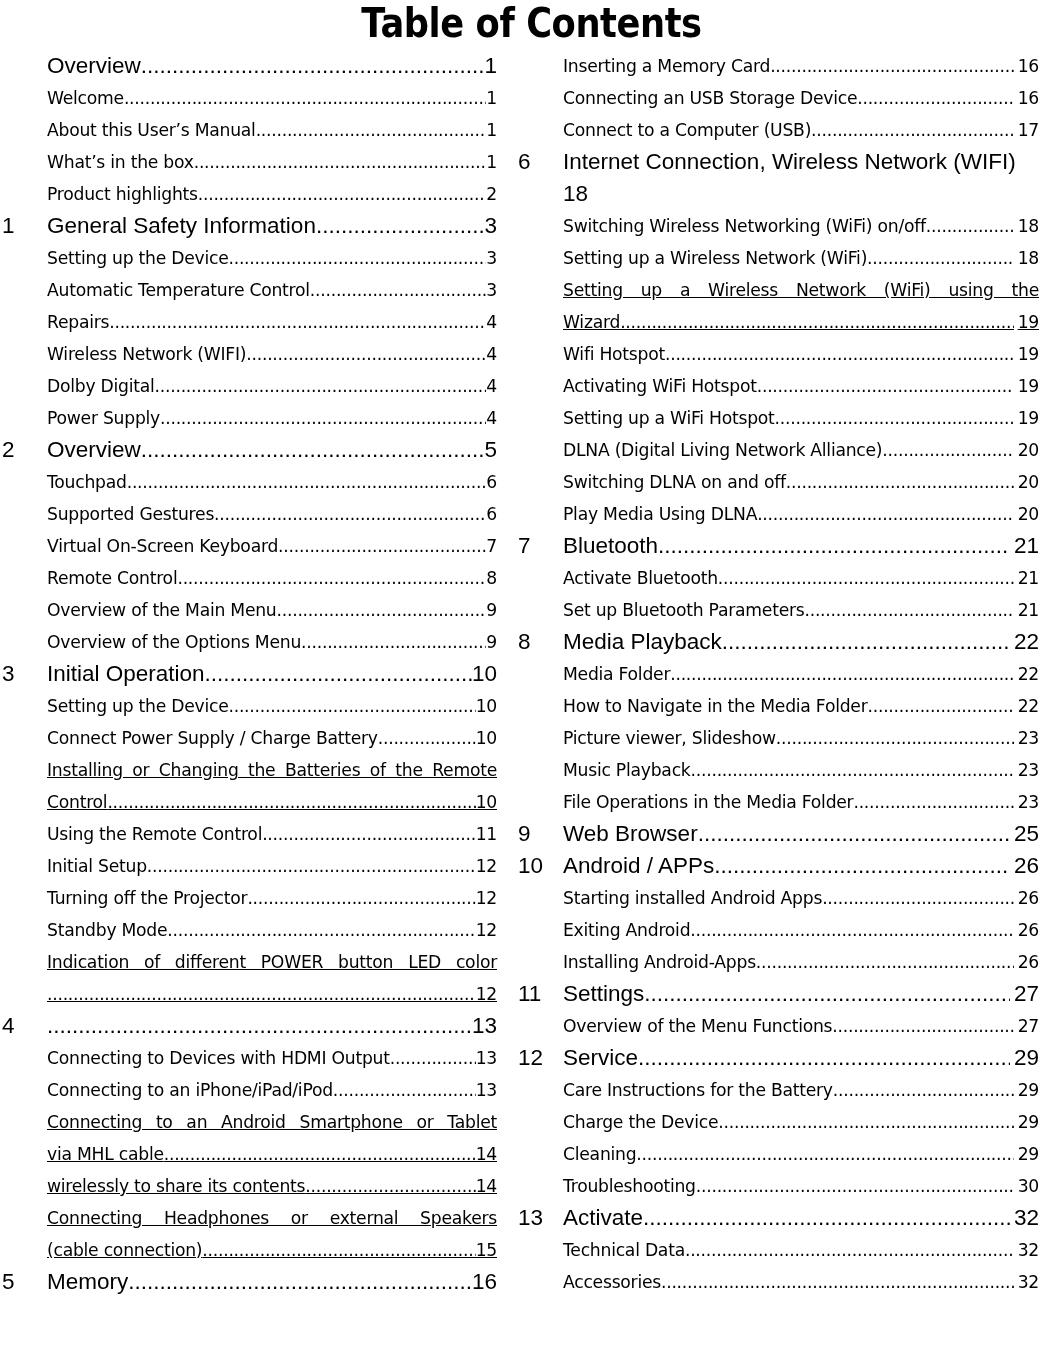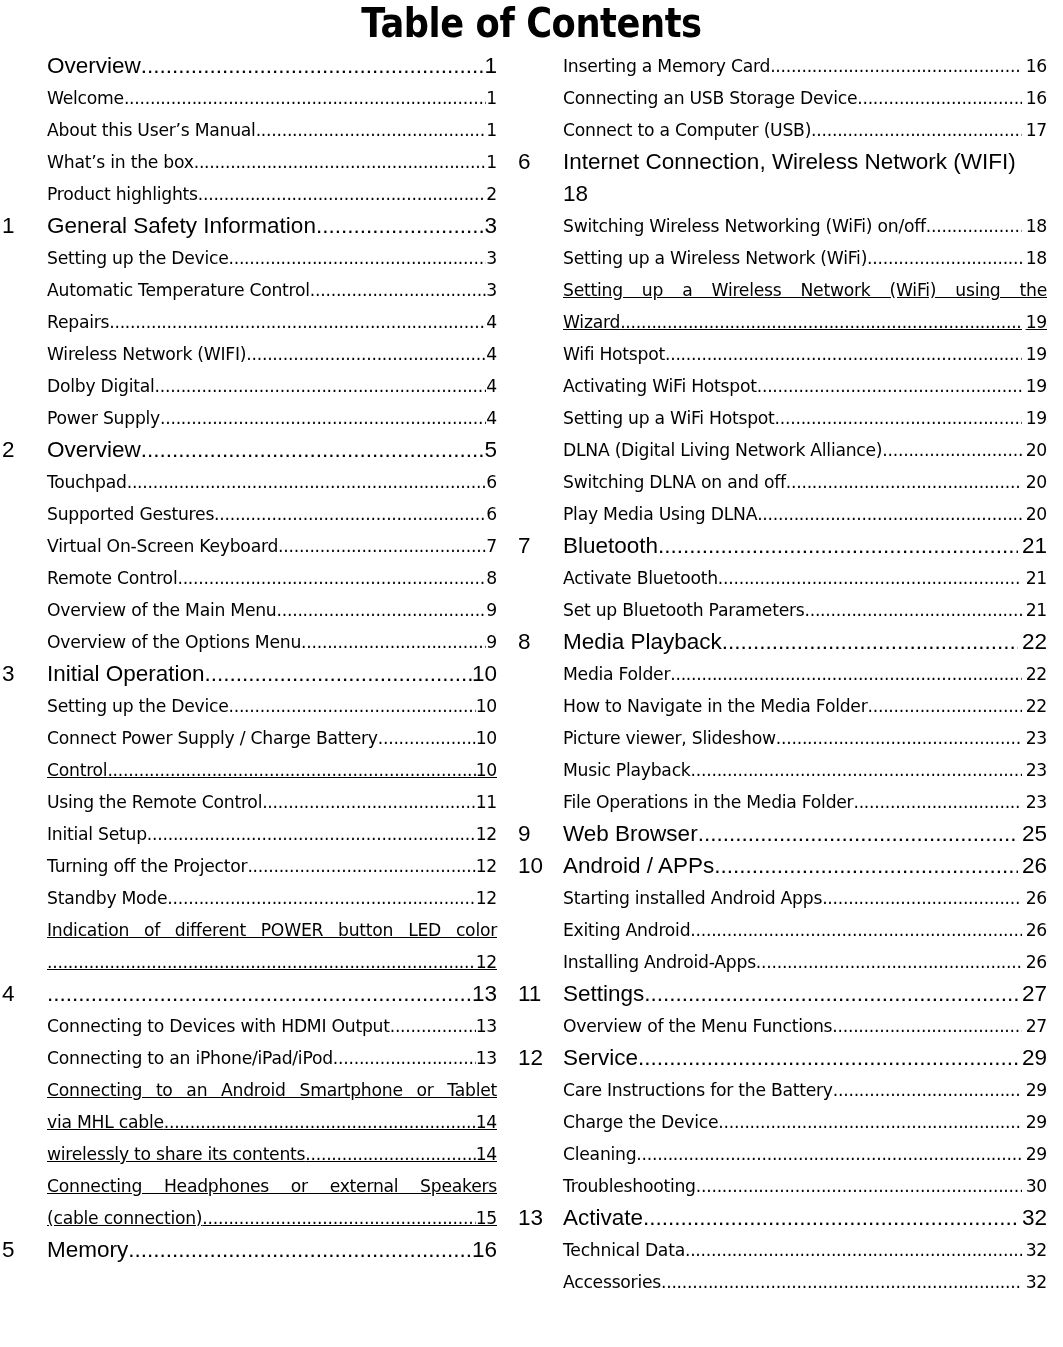--- a/index.html
+++ b/index.html
@@ -41,21 +41,21 @@
     box-sizing: border-box;
   }
   .col-left {
     width: 500px;
     padding-left: 2px;
     padding-right: 3px;
   }
   .col-right {
     width: 563px;
     padding-left: 18px;
-    padding-right: 16px;
+    padding-right: 24px;
   }
 
   
   .toc-row {
     display: flex;
     align-items: baseline;
     width: 100%;
   }
 
   .toc-num {
@@ -366,20 +366,21 @@
             <span class="label">Connect Power Supply / Charge Battery</span>
             <span class="dots">....................................................................................................</span>
             <span class="pg">10</span>
           </div>
         </div>
       </div>
       <div class="toc-row lvl2">
         <span class="toc-num"></span>
         <div class="toc-body">
           <div class="wrap">
+            <div class="head">Installing or Changing the Batteries of the Remote</div>
             <div class="tail">
               <span class="label">Control</span>
               <span class="dots">....................................................................................................</span>
               <span class="pg">10</span>
             </div>
           </div>
         </div>
       </div>
       <div class="toc-row lvl2">
         <span class="toc-num"></span>

